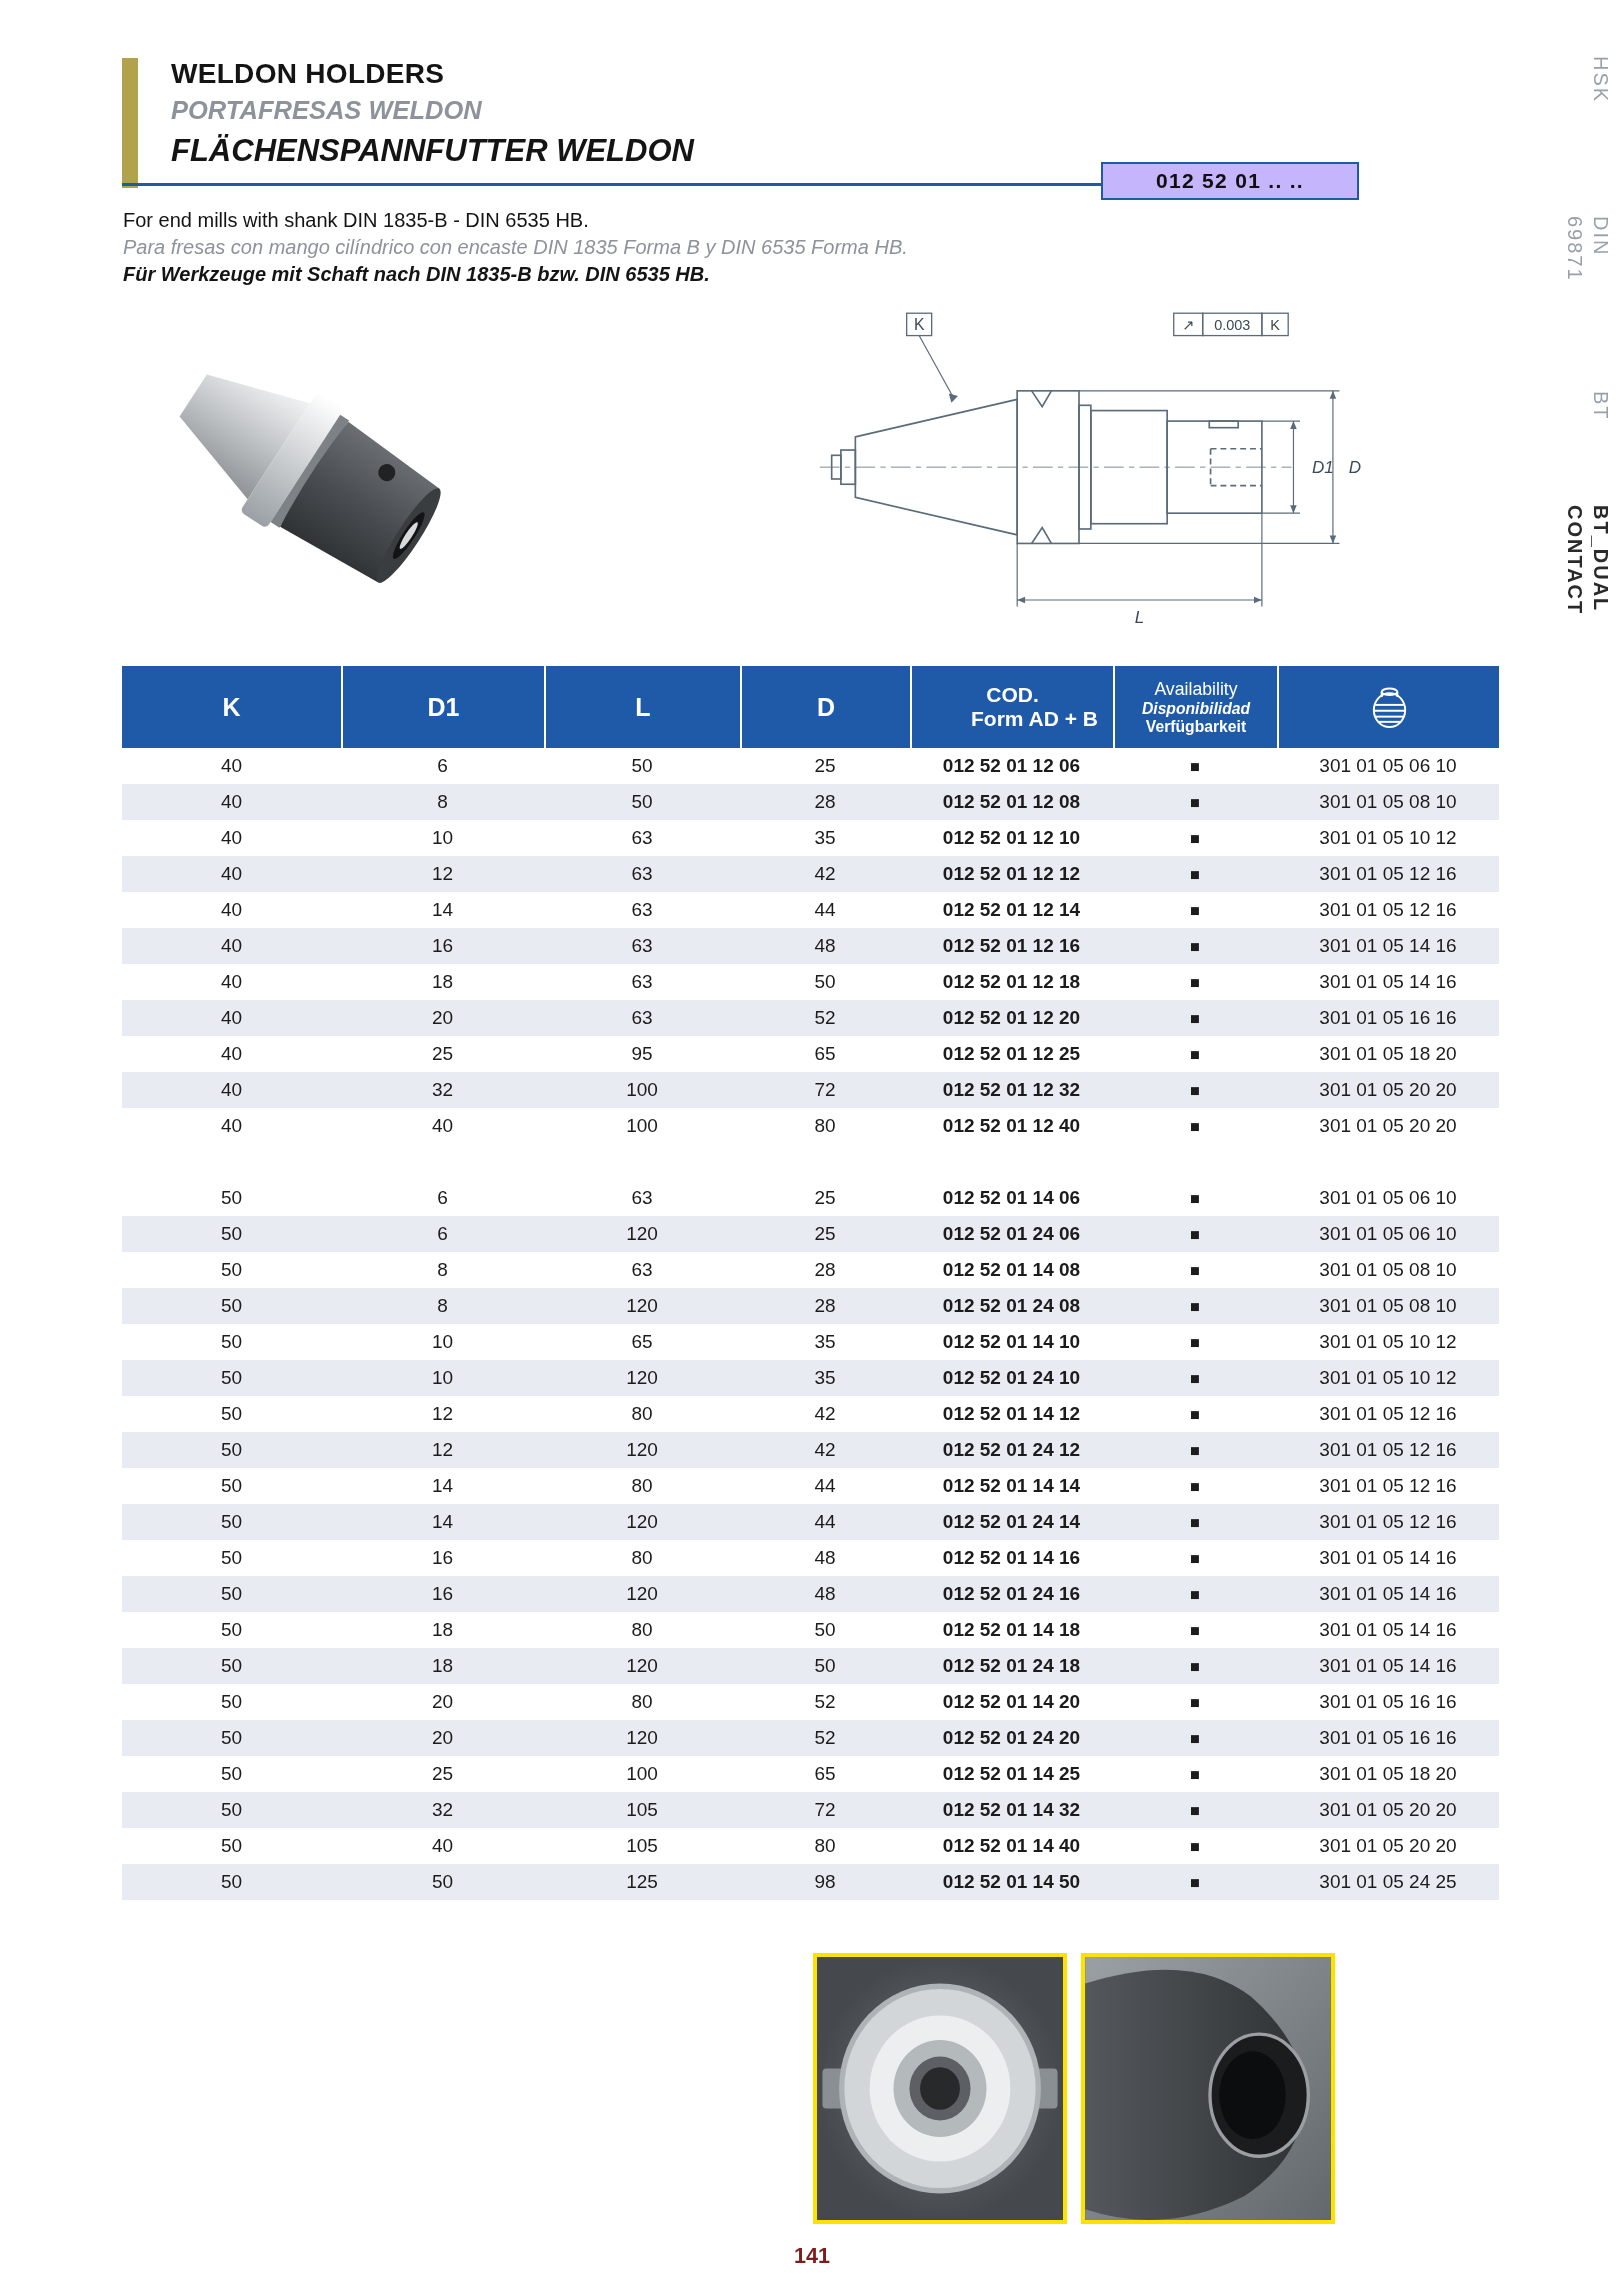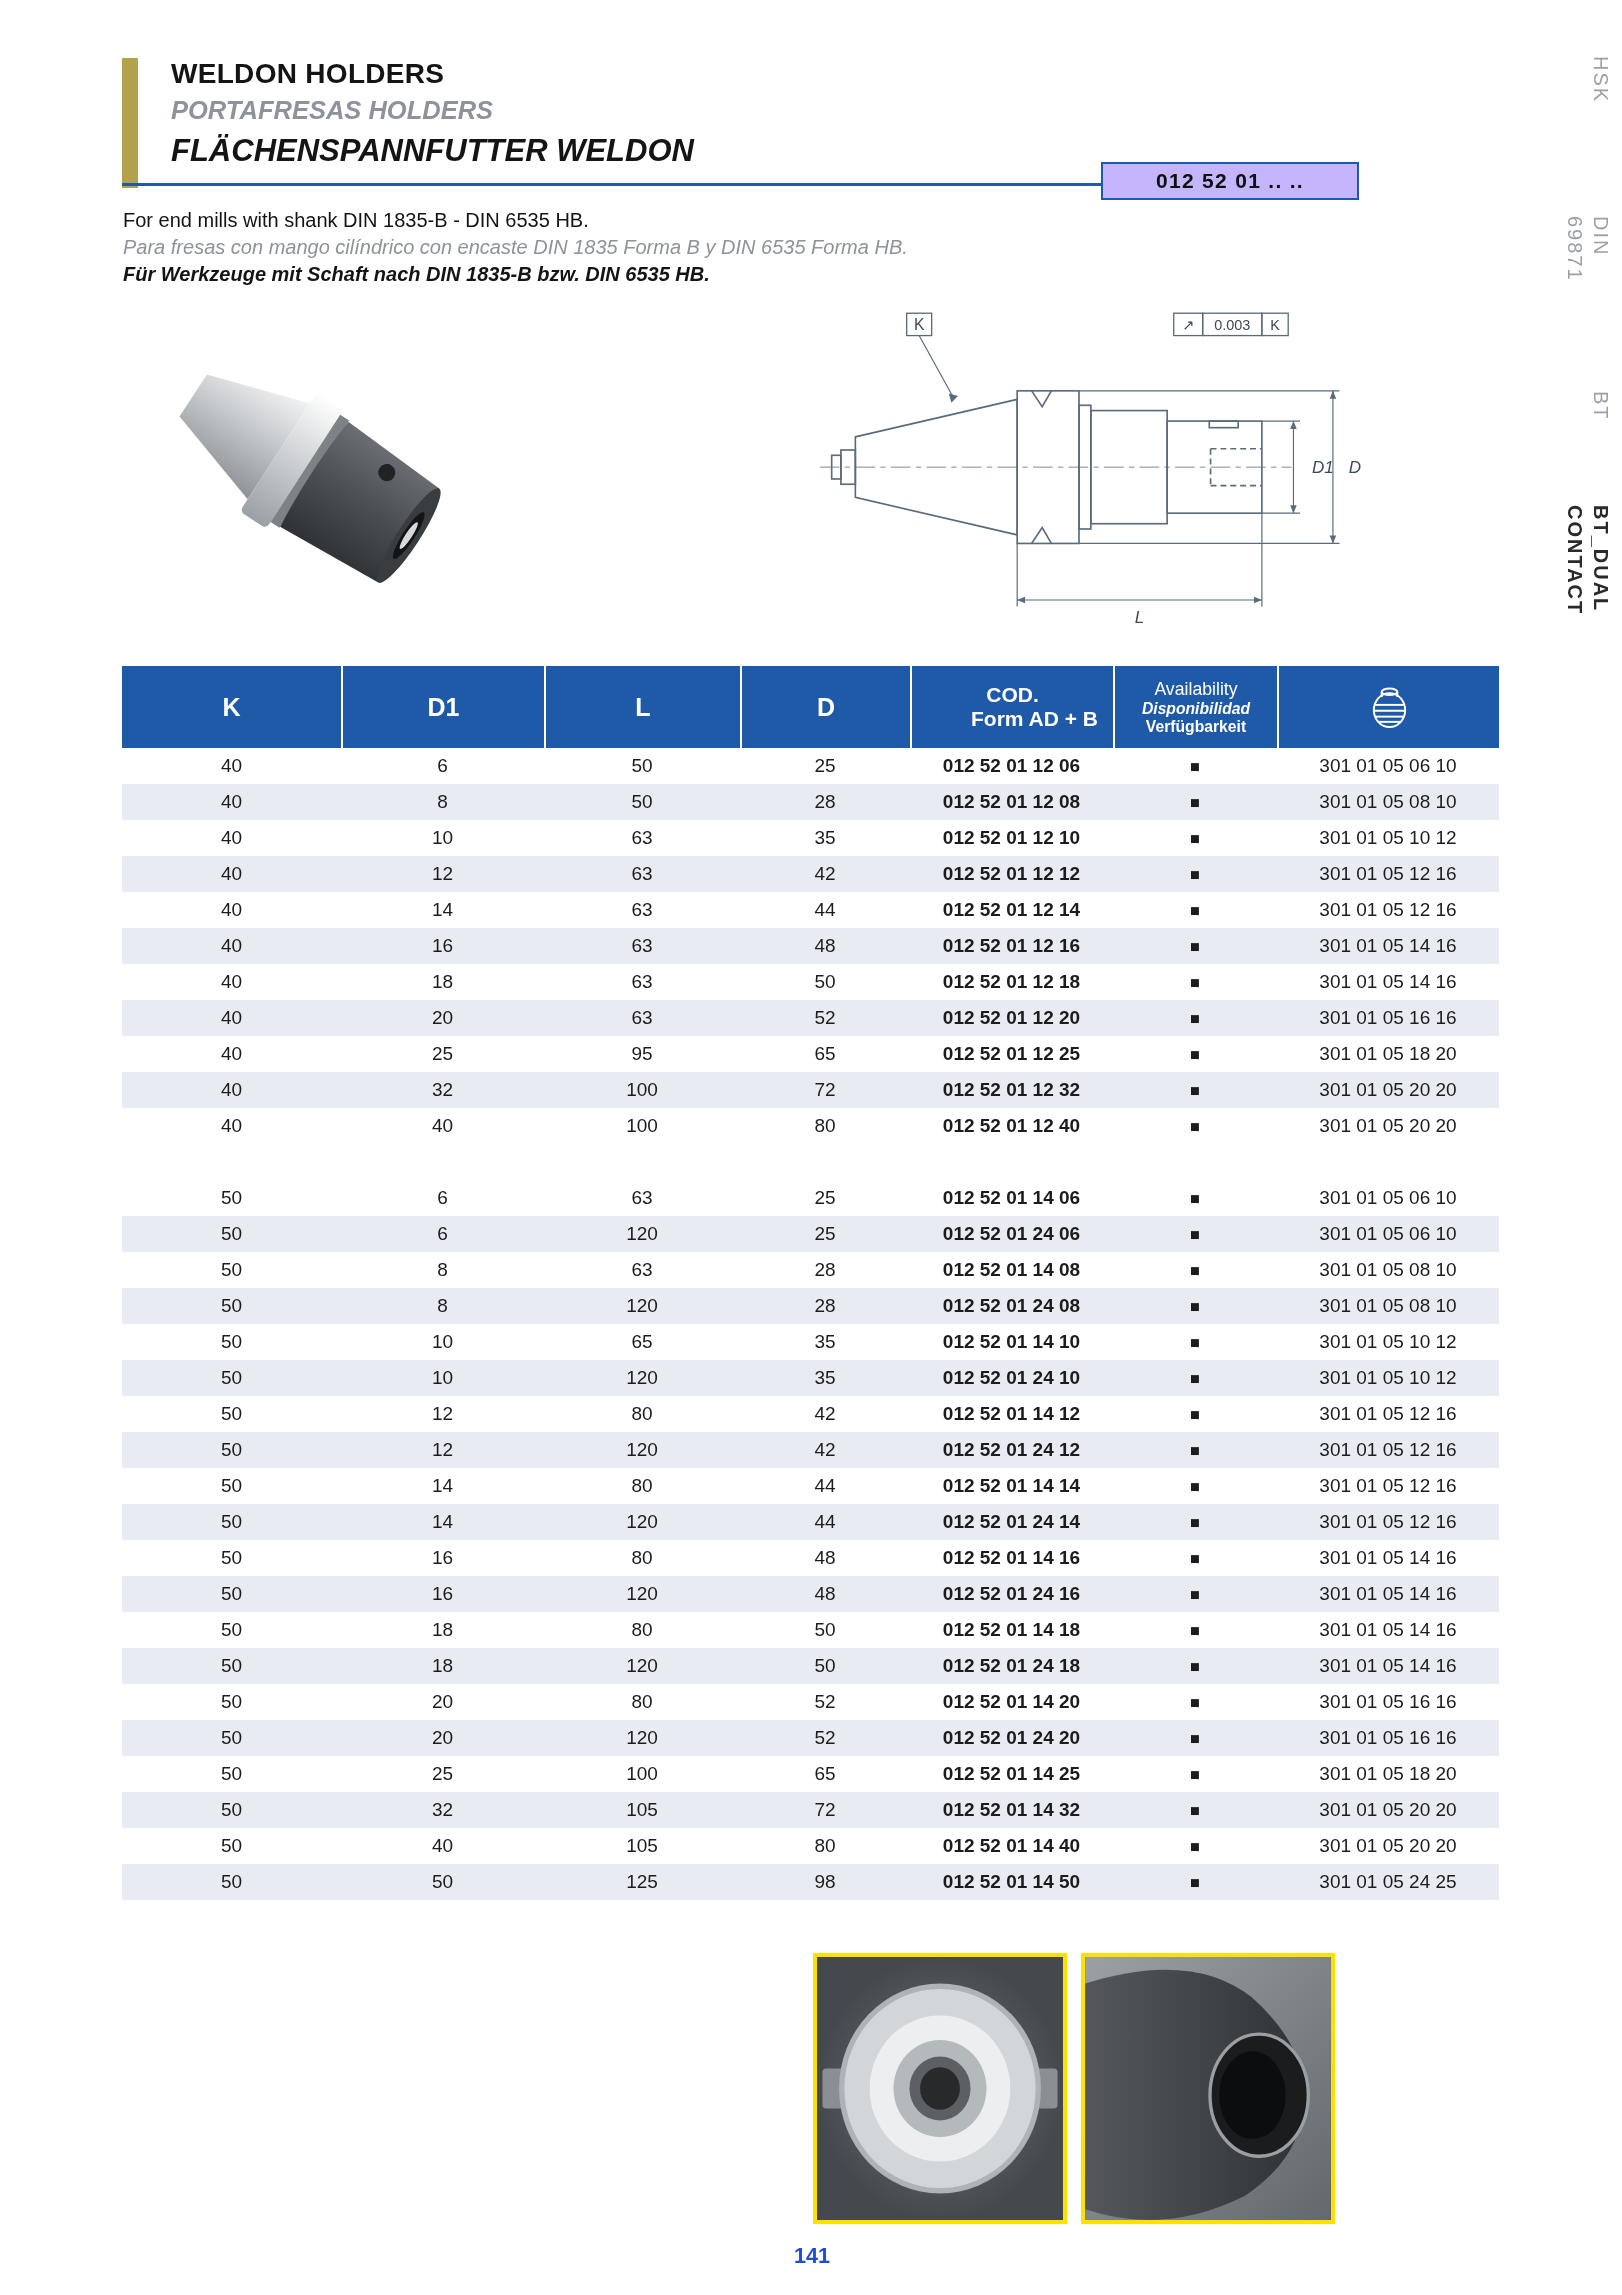--- a/index.html
+++ b/index.html
@@ -61,30 +61,30 @@
   
   .optional { position:absolute; left:123px; top:1923px; font-size:20px; line-height:27px; }
   .optional .en { color:#141414; }
   .optional .es { color:#8d929b; font-style:italic; }
   .optional .de { color:#141414; }
   .photo-box { position:absolute; border:4.6px solid #ffe100; background:#555; overflow:hidden; }
   #photo-front { left:813px; top:1953px; width:254px; height:271px; }
   #photo-side  { left:1081px; top:1953px; width:254px; height:271px; }
   .photo-box svg { display:block; width:100%; height:100%; }
   .page-number { position:absolute; left:681px; top:2243px; width:262px; text-align:center;
-                 font-size:21.6px; font-weight:bold; color:#1d4ed8; }
+                 font-size:21.6px; font-weight:bold; color:#7f1d1d; }
 </style>
 </head>
 <body>
 
 <div class="page">
 
   <div class="goldbar"></div>
   <div class="title-en">WELDON HOLDERS</div>
-  <div class="title-es">PORTAFRESAS HOLDERS</div>
+  <div class="title-es">PORTAFRESAS WELDON</div>
   <div class="title-de">FLÄCHENSPANNFUTTER WELDON</div>
   <div class="header-rule"></div>
   <div class="code-box">012 52 01 .. ..</div>
 
 
   <div class="side-label" id="side-hsk">HSK</div>
   <div class="side-label" id="side-din">DIN
 69871</div>
   <div class="side-label" id="side-bt">BT</div>
   <div class="side-label active" id="side-btdual">BT_DUAL

